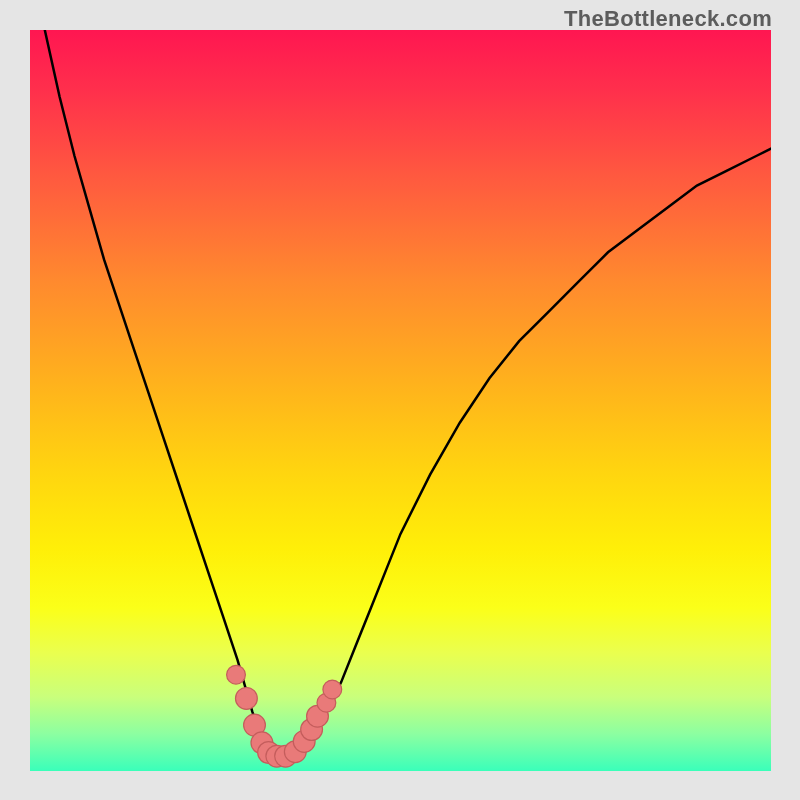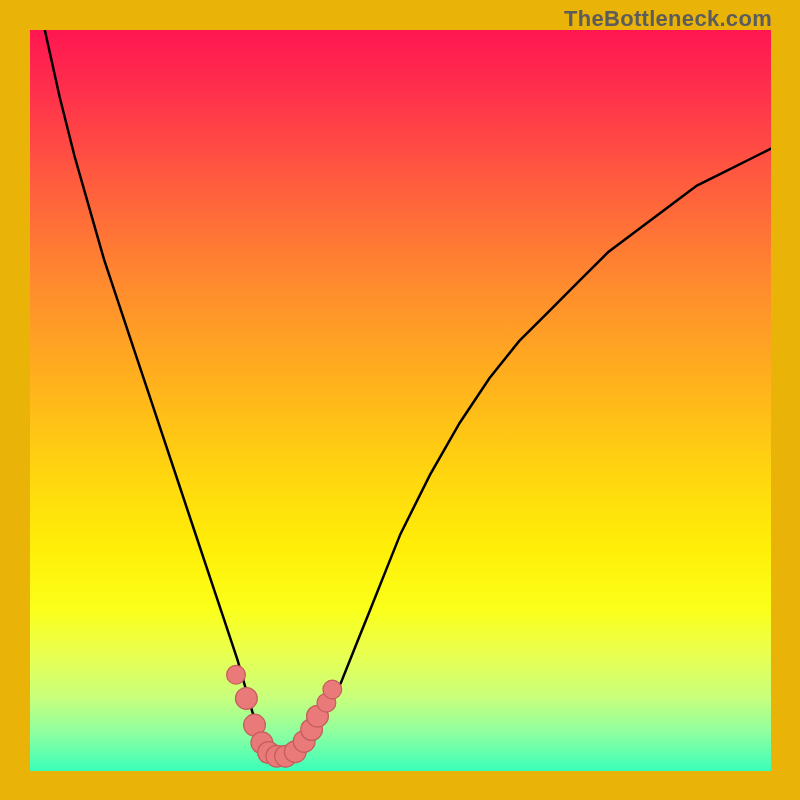--- a/index.html
+++ b/index.html
@@ -7,21 +7,21 @@
     padding: 0;
     width: 800px;
     height: 800px;
     background: #000;
     overflow: hidden;
   }
   .stage {
     position: relative;
     width: 800px;
     height: 800px;
-    background: #eab308;
+    background: #e5e5e5;
   }
   .plot {
     position: absolute;
     left: 30px;
     top: 30px;
     width: 741px;
     height: 741px;
     
     background: linear-gradient(
       to bottom,

